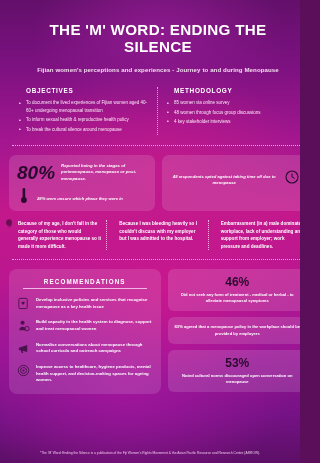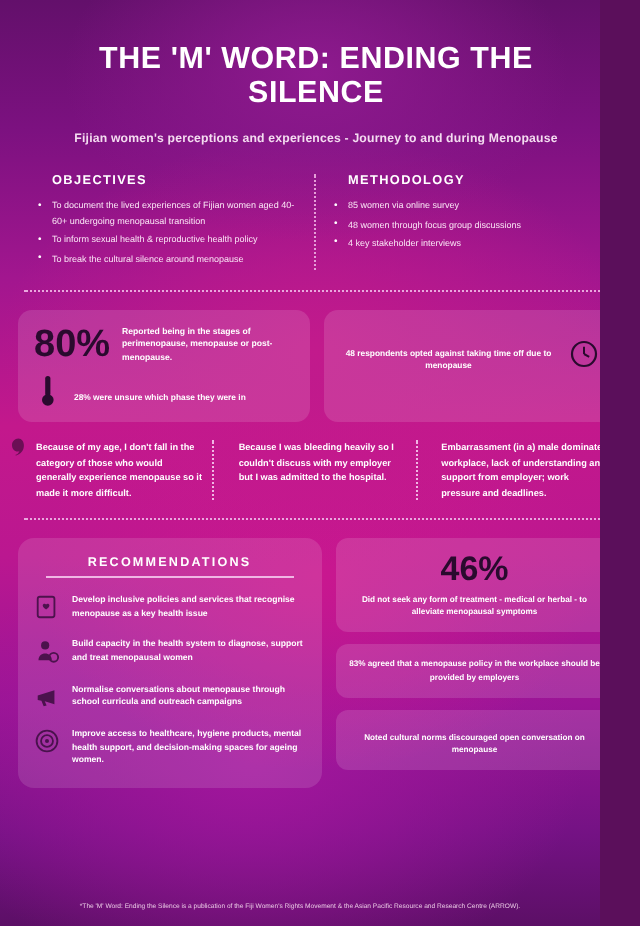--- a/index.html
+++ b/index.html
@@ -49,21 +49,21 @@
     content:"•"; position:absolute; left:3px; top:-0.5px;
     color:#ffffff; font-size:5px;
   }
 
   .divider {
     margin:10px 12px 0; height:0;
     border-top:1px dotted #eaa8de;
   }
 
   
-  .band { display:flex; margin-top:9px; padding:0 9px; gap:7px; }
+  .band { display:flex; margin-top:9px; padding:0 9px; gap:7px;font-style:italic; }
   .statcard {
     width:50%; border-radius:7px; padding:8px 8px 7px;
     background:rgba(255,255,255,0.13);
     position:relative; min-height:56px;
   }
   .statrow { display:flex; align-items:center; gap:6px; }
   .bignum { font-size:19px; font-weight:bold; color:#2a0a2e; line-height:1; }
   .statdesc { font-size:4.3px; color:#ffffff; line-height:1.5; font-weight:bold; }
   .statsub {
     font-size:4.2px; color:#ffffff; line-height:1.5;
@@ -109,21 +109,21 @@
   .rec-item { display:flex; gap:6px; margin-bottom:9px; align-items:flex-start; }
   .rec-item:last-child { margin-bottom:0; }
   .rec-ico { flex:0 0 13px; height:13px; opacity:.85; }
   .rec-tx { font-size:4.3px; font-weight:bold; color:#ffffff; line-height:1.55; }
 
   .rightcol { width:48%; display:flex; flex-direction:column; gap:6px; }
   .rbox {
     border-radius:6px; background:rgba(255,255,255,0.13);
     padding:7px 7px 7px; text-align:center;
   }
-  .rbox .bignum2 { font-size:17px; font-weight:bold; color:#2a0a2e; line-height:1; }
+  .rbox .bignum2 { font-size:12px; font-weight:bold; color:#2a0a2e; line-height:1; }
   .rbox .rtx { font-size:4.1px; font-weight:bold; color:#ffffff; line-height:1.52; margin-top:4px; }
   .rbox.small .rtx { margin-top:0; }
 
   
   .footer {
     position:absolute; left:0; bottom:0; width:300px;
     text-align:center; padding:6px 10px 7px;
     font-size:3.3px; color:#e9c8e4; line-height:1.4;
   }
 </style>
@@ -248,19 +248,20 @@
 
     <div class="rightcol">
       <div class="rbox">
         <div class="bignum2">46%</div>
         <div class="rtx">Did not seek any form of treatment - medical or herbal - to alleviate menopausal symptoms</div>
       </div>
       <div class="rbox small">
         <div class="rtx">83% agreed that a menopause policy in the workplace should be provided by employers</div>
       </div>
       <div class="rbox">
+        <div class="bignum2">53%</div>
         <div class="rtx">Noted cultural norms discouraged open conversation on menopause</div>
       </div>
     </div>
   </div>
 
   <div class="footer">*The 'M' Word: Ending the Silence is a publication of the Fiji Women's Rights Movement &amp; the Asian Pacific Resource and Research Centre (ARROW).</div>
 </div>
 
 </body></html>

